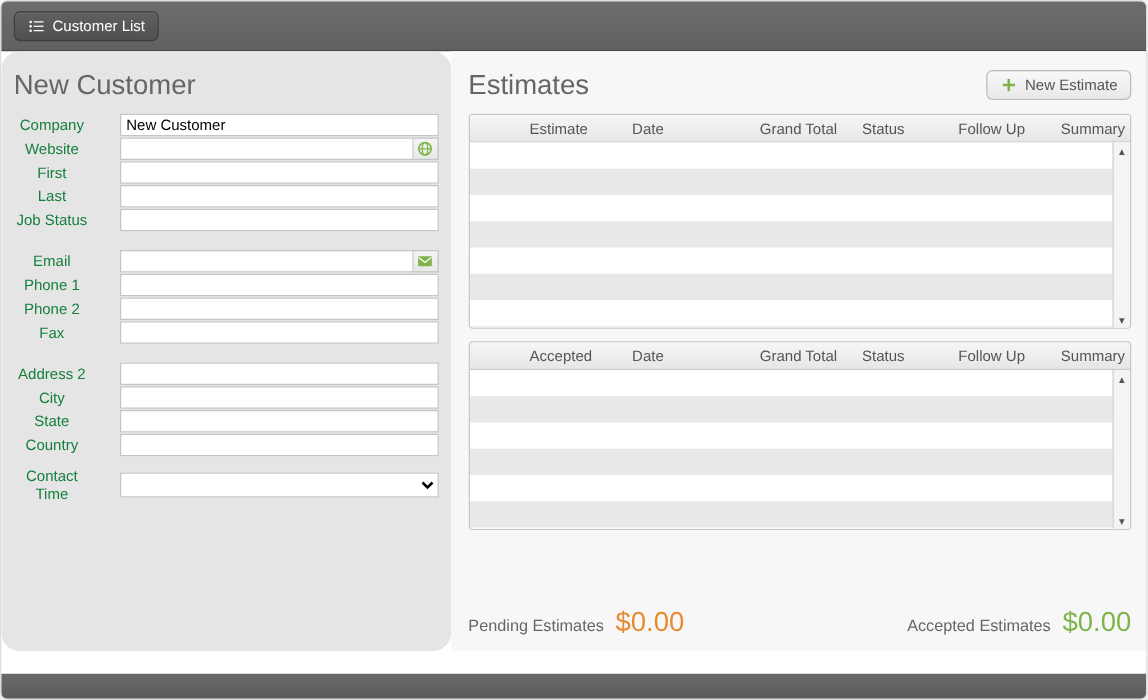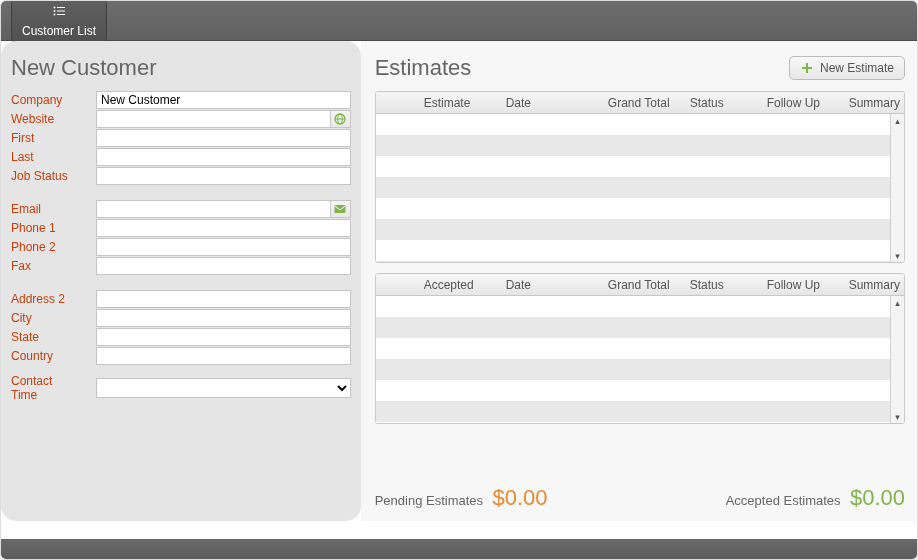--- a/index.html
+++ b/index.html
@@ -1,28 +1,28 @@
 <!DOCTYPE html>
 <html><head>
 <meta charset="utf-8">
 <style>
 * { box-sizing: border-box; margin: 0; padding: 0; }
 body { font-family: "Helvetica Neue", Arial, sans-serif; font-size: 12px; color: #555; background: #fff; }
 .app-window { width: 918px; height: 560px; margin: 0 auto; background: #fff; border: 1px solid #ddd; border-radius: 6px; overflow: hidden; box-shadow: 0 3px 12px rgba(0,0,0,0.18); position: relative; }
 .toolbar { height: 40px; background: linear-gradient(#6d6d6d,#606060); display: flex; align-items: center; padding: 0 10px; border-bottom: 1px solid #4a4a4a; }
-.btn { background: linear-gradient(#606060,#505050); color: #fff; border: 1px solid #3e3e3e; border-radius: 5px; padding: 4px 10px; font-size: 12px; display: inline-flex; align-items: center; gap: 6px; cursor: pointer; box-shadow: inset 0 1px 0 rgba(255,255,255,0.1); flex-direction: column; }
+.btn { background: linear-gradient(#606060,#505050); color: #fff; border: 1px solid #3e3e3e; border-radius: 5px; padding: 4px 10px; font-size: 12px; display: inline-flex; align-items: center; gap: 6px; cursor: pointer; box-shadow: inset 0 1px 0 rgba(255,255,255,0.1); }
 .btn-light { background: linear-gradient(#f8f8f8,#e8e8e8); color: #555; border: 1px solid #bbb; border-radius: 5px; padding: 4px 10px; font-size: 12px; display: inline-flex; align-items: center; gap: 6px; cursor: pointer; }
 .icon { display: inline-flex; width: 14px; height: 14px; align-items: center; justify-content: center; }
 .body-area { display: flex; height: 480px; }
 .left-panel { width: 365px; background: #e5e5e5; padding: 14px 10px 14px 10px; border-radius: 15px; }
 .right-panel { flex: 1; background: #f7f7f7; padding: 14px 12px 10px 14px; display: flex; flex-direction: column; }
 .panel-title { font-size: 22px; font-weight: 400; color: #666; margin-bottom: 10px; }
 .right-header { display: flex; align-items: center; justify-content: space-between; margin-bottom: 10px; }
 .form-row { display: flex; align-items: center; margin-bottom: 1px; }
-.form-row label { width: 85px; text-align: left; padding-right: 24px; font-size: 12px; color: #c2410c; }
+.form-row label { width: 85px; text-align: center; padding-right: 24px; font-size: 12px; color: #15803d; }
 .form-row .field-wrap { flex: 1; display: flex; align-items: stretch; }
 .form-row input, .form-row select { flex: 1; height: 18px; font-size: 12px; padding: 0 4px; border: 1px solid #c5c5c5; background: #fff; }
 .inline-icon-btn { width: 20px; border: 1px solid #c5c5c5; border-left: none; background: linear-gradient(#f5f5f5,#e8e8e8); display: flex; align-items: center; justify-content: center; cursor: pointer; }
 .spacer { height: 14px; }
 .form-row.tall input { height: 22px; }
 .note-field { height: 22px; }
 .table-box { border: 1px solid #c8c8c8; border-radius: 3px; background: #fff; overflow: hidden; margin-bottom: 10px; }
 .table-head { height: 22px; background: linear-gradient(#f6f6f6,#e6e6e6); border-bottom: 1px solid #c8c8c8; display: flex; align-items: center; font-size: 12px; color: #555; }
 .th { padding: 0 4px; margin-left: 12px; }
 .th.small-gap { width: 20px; }

